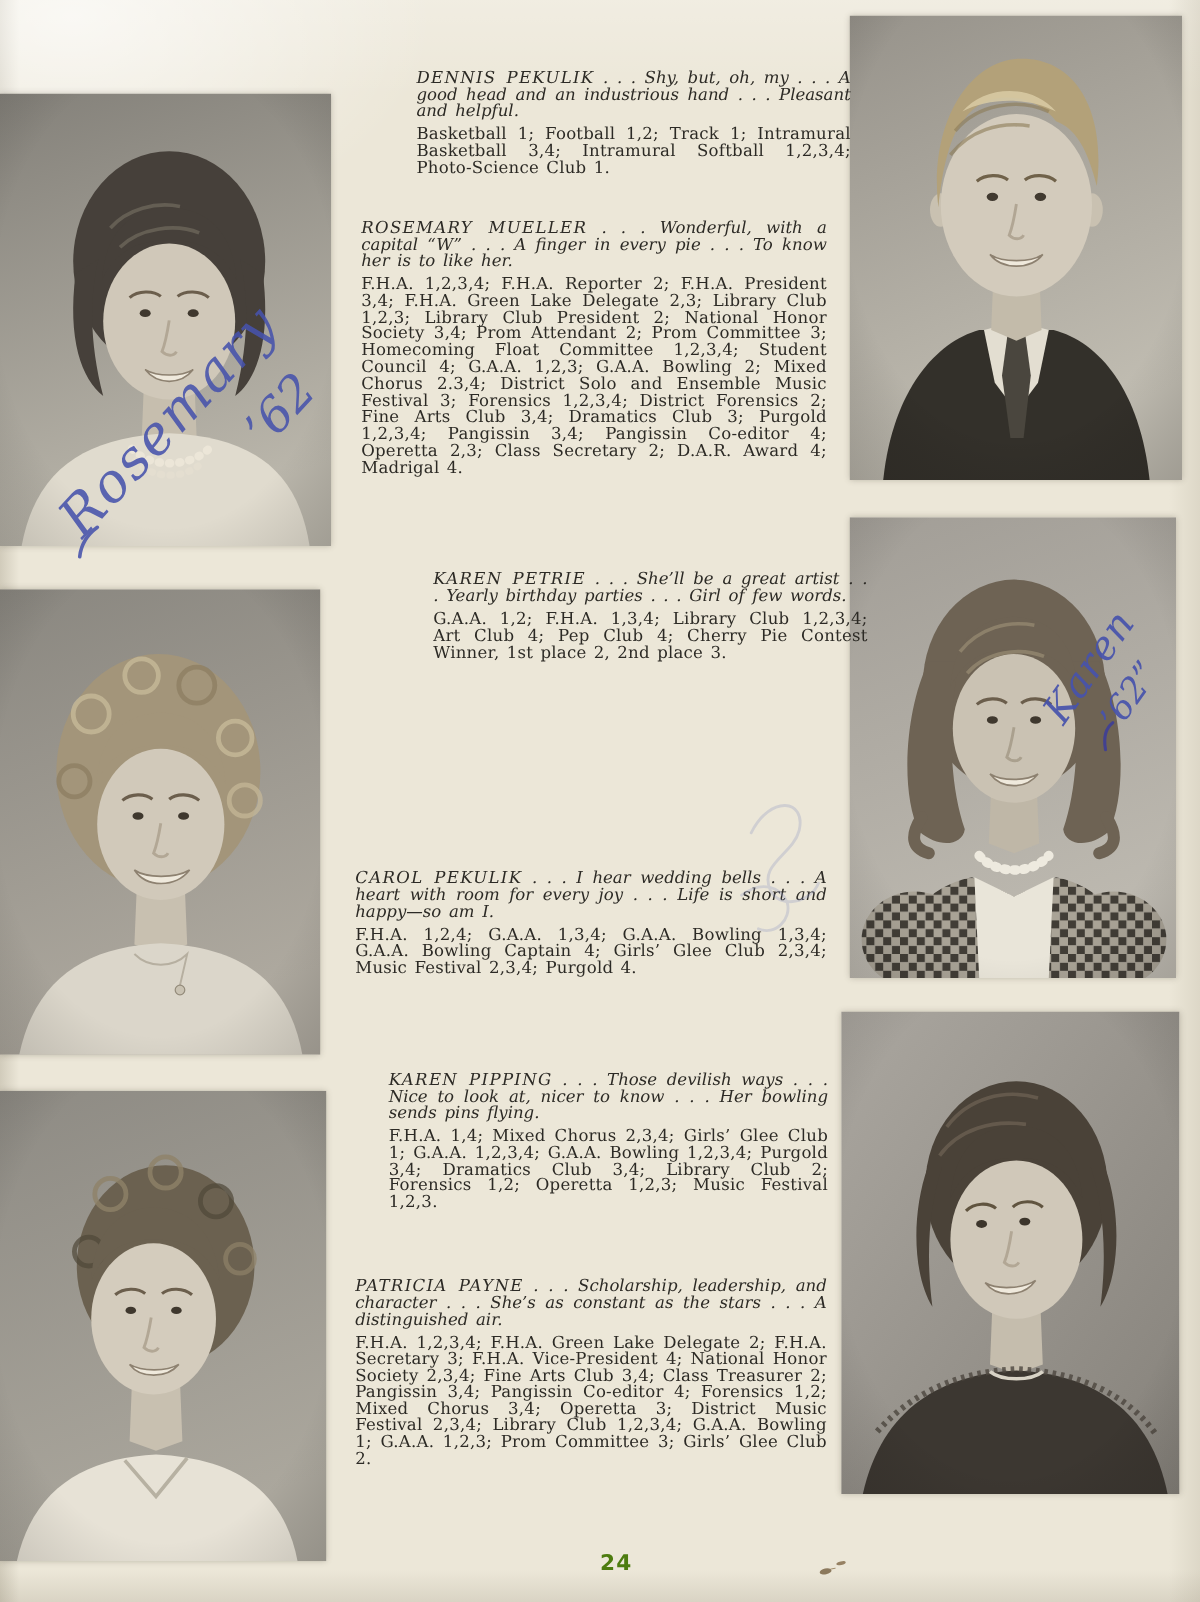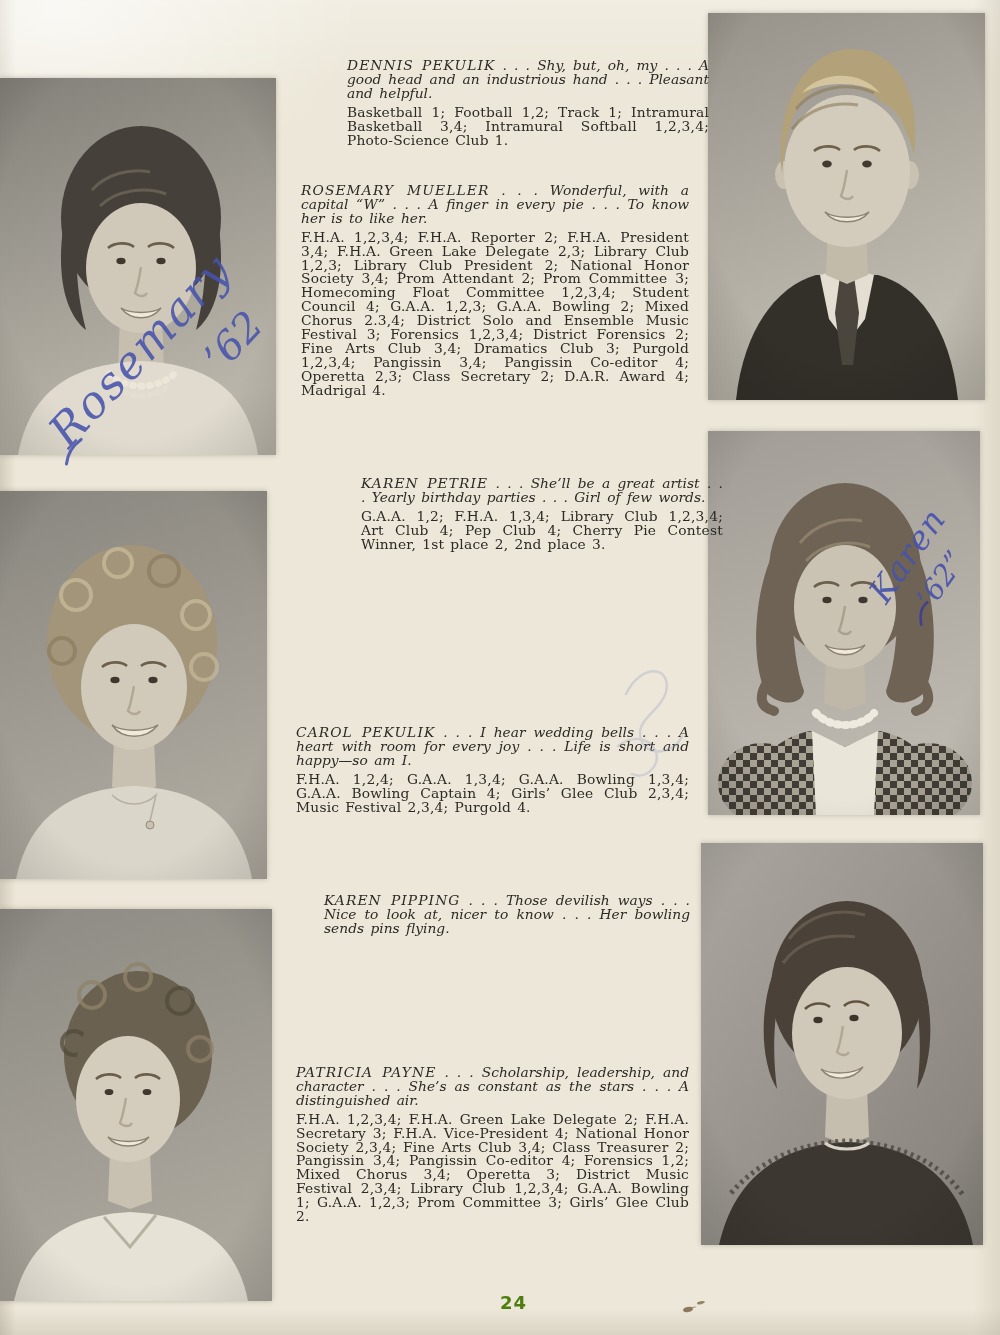--- a/index.html
+++ b/index.html
@@ -275,20 +275,21 @@
     <p class="acts">G.A.A. 1,2; F.H.A. 1,3,4; Library Club 1,2,3,4; Art Club 4; Pep Club 4; Cherry Pie Contest Winner, 1st place 2, 2nd place 3.</p>
   </section>
 
   <section class="entry" id="e-carol">
     <p class="bio"><span class="nm">CAROL PEKULIK</span><span class="qt"> . . . I hear wedding bells . . . A heart with room for every joy . . . Life is short and happy—so am I.</span></p>
     <p class="acts">F.H.A. 1,2,4; G.A.A. 1,3,4; G.A.A. Bowling 1,3,4; G.A.A. Bowling Captain 4; Girls’ Glee Club 2,3,4; Music Festival 2,3,4; Purgold 4.</p>
   </section>
 
   <section class="entry" id="e-karen-pipping">
     <p class="bio"><span class="nm">KAREN PIPPING</span><span class="qt"> . . . Those devilish ways . . . Nice to look at, nicer to know . . . Her bowling sends pins flying.</span></p>
+    <p class="acts">F.H.A. 1,4; Mixed Chorus 2,3,4; Girls’ Glee Club 1; G.A.A. 1,2,3,4; G.A.A. Bowling 1,2,3,4; Purgold 3,4; Dramatics Club 3,4; Library Club 2; Forensics 1,2; Operetta 1,2,3; Music Festival 1,2,3.</p>
   </section>
 
   <section class="entry" id="e-patricia">
     <p class="bio"><span class="nm">PATRICIA PAYNE</span><span class="qt"> . . . Scholarship, leadership, and character . . . She’s as constant as the stars . . . A distinguished air.</span></p>
     <p class="acts">F.H.A. 1,2,3,4; F.H.A. Green Lake Delegate 2; F.H.A. Secretary 3; F.H.A. Vice-President 4; National Honor Society 2,3,4; Fine Arts Club 3,4; Class Treasurer 2; Pangissin 3,4; Pangissin Co-editor 4; Forensics 1,2; Mixed Chorus 3,4; Operetta 3; District Music Festival 2,3,4; Library Club 1,2,3,4; G.A.A. Bowling 1; G.A.A. 1,2,3; Prom Committee 3; Girls’ Glee Club 2.</p>
   </section>
 
   <div class="sig" id="sig-rosemary">
     <svg viewBox="0 0 300 235">
       <g transform="rotate(-47 150 118)" opacity=".88">

